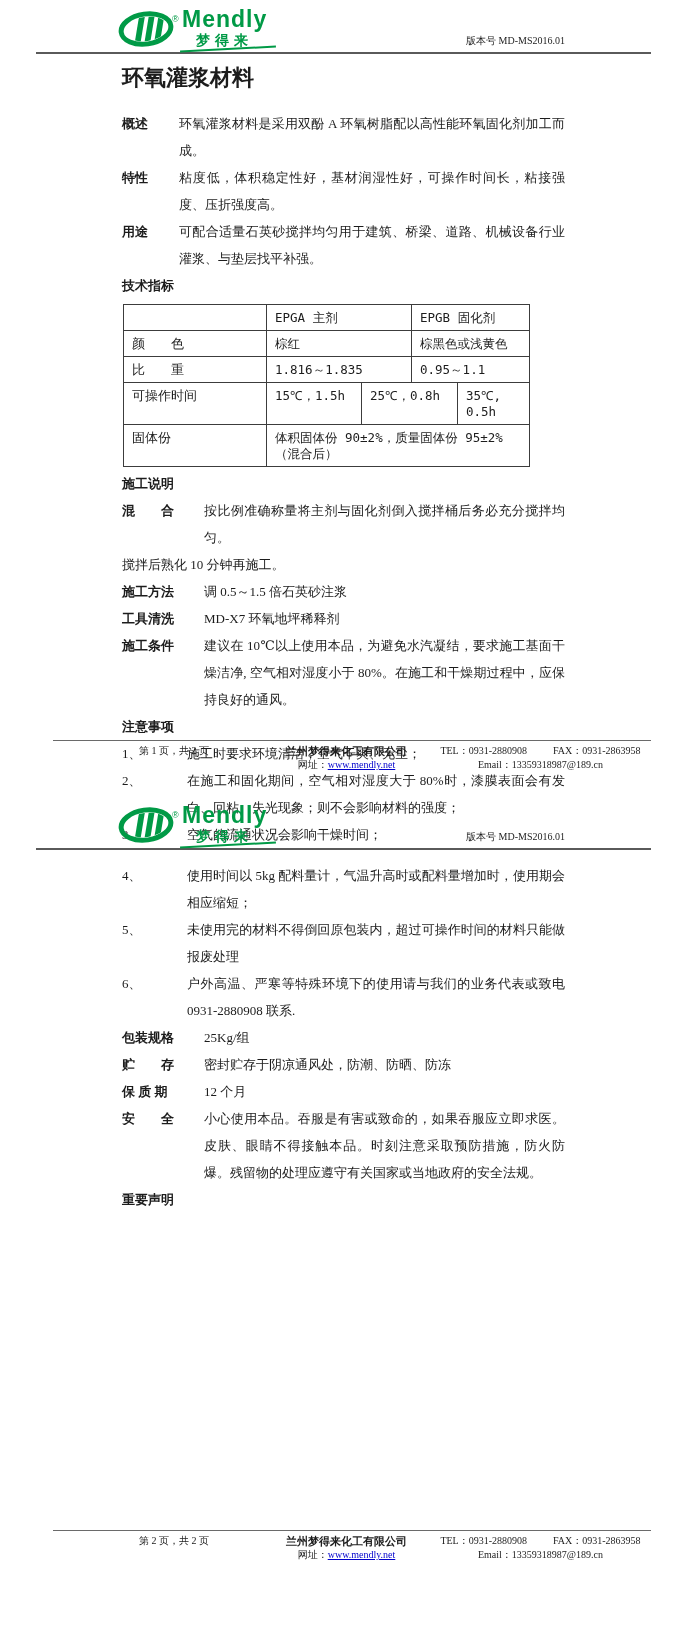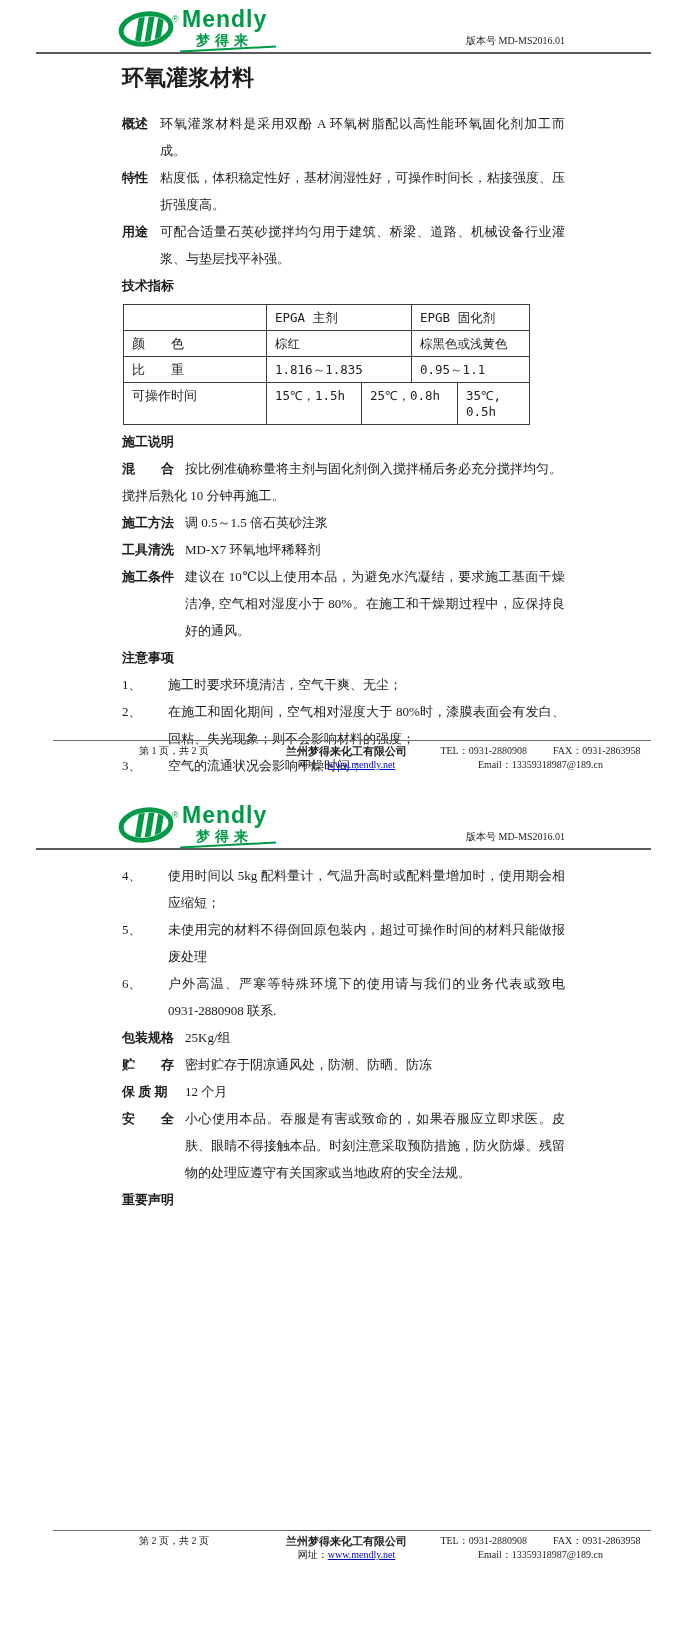--- a/index.html
+++ b/index.html
@@ -26,21 +26,21 @@
            font-size:14px;color:#009A46;letter-spacing:5px;margin:2px 0 0 14px;}
   .logo-swoosh{position:absolute;left:62px;top:40px;width:96px;height:2px;
                background:#009A46;transform:rotate(-3deg);}
   .version{font-size:10px;line-height:14px;margin-bottom:2px;white-space:nowrap;}
   .rule{border:none;border-top:2px solid #5a5a5a;margin:2px 36px 0 36px;}
 
   
   .content{padding:0 122px;}
   .doc-title{font-family:"Liberation Sans",sans-serif;font-weight:bold;
              font-size:22px;line-height:24px;margin:12px 0 20px 0;}
-  .para{display:flex;}
+  .para{display:flex;gap:19px;}
   .plabel{font-weight:bold;flex:0 0 38px;white-space:nowrap;}
   .plabel.w4{flex:0 0 63px;}
   .pnum{flex:0 0 46px;}
   .ptext{flex:1;text-align:justify;}
   .fullline{text-align:justify;font-family:Liberation Serif, serif;}
   .heading{font-weight:bold;}
 
   
   .ttable{width:405px;border:1px solid #3c3c3c;border-bottom:none;
           margin:5px 0 3px 1px;font-size:12.5px;line-height:16px;
@@ -137,20 +137,24 @@
         <div class="tc c0">比　　重</div>
         <div class="tc ca">1.816～1.835</div>
         <div class="tc cb">0.95～1.1</div>
       </div>
       <div class="trow">
         <div class="tc c0">可操作时间</div>
         <div class="tc c41">15℃，1.5h</div>
         <div class="tc c42">25℃，0.8h</div>
         <div class="tc c43">35℃, 0.5h</div>
       </div>
+      <div class="trow">
+        <div class="tc c0">固体份</div>
+        <div class="tc cspan">体积固体份 90±2%，质量固体份 95±2%（混合后）</div>
+      </div>
     </div>
 
     <div class="heading">施工说明</div>
 
     <div class="para">
       <div class="plabel w4">混　　合</div>
       <div class="ptext">按比例准确称量将主剂与固化剂倒入搅拌桶后务必充分搅拌均匀。</div>
     </div>
     <div class="fullline">搅拌后熟化 10 分钟再施工。</div>
 

